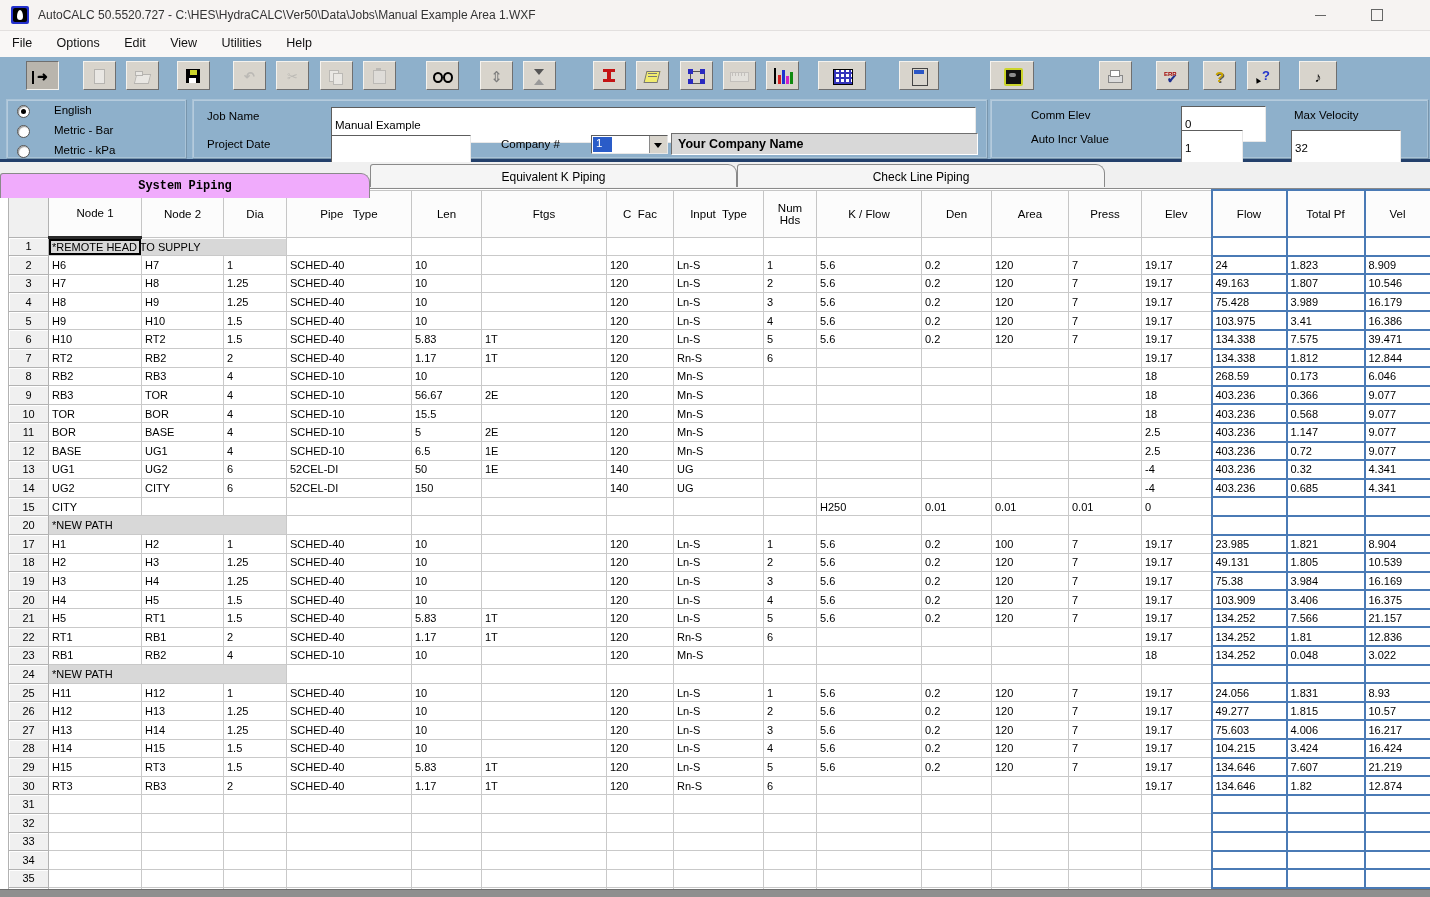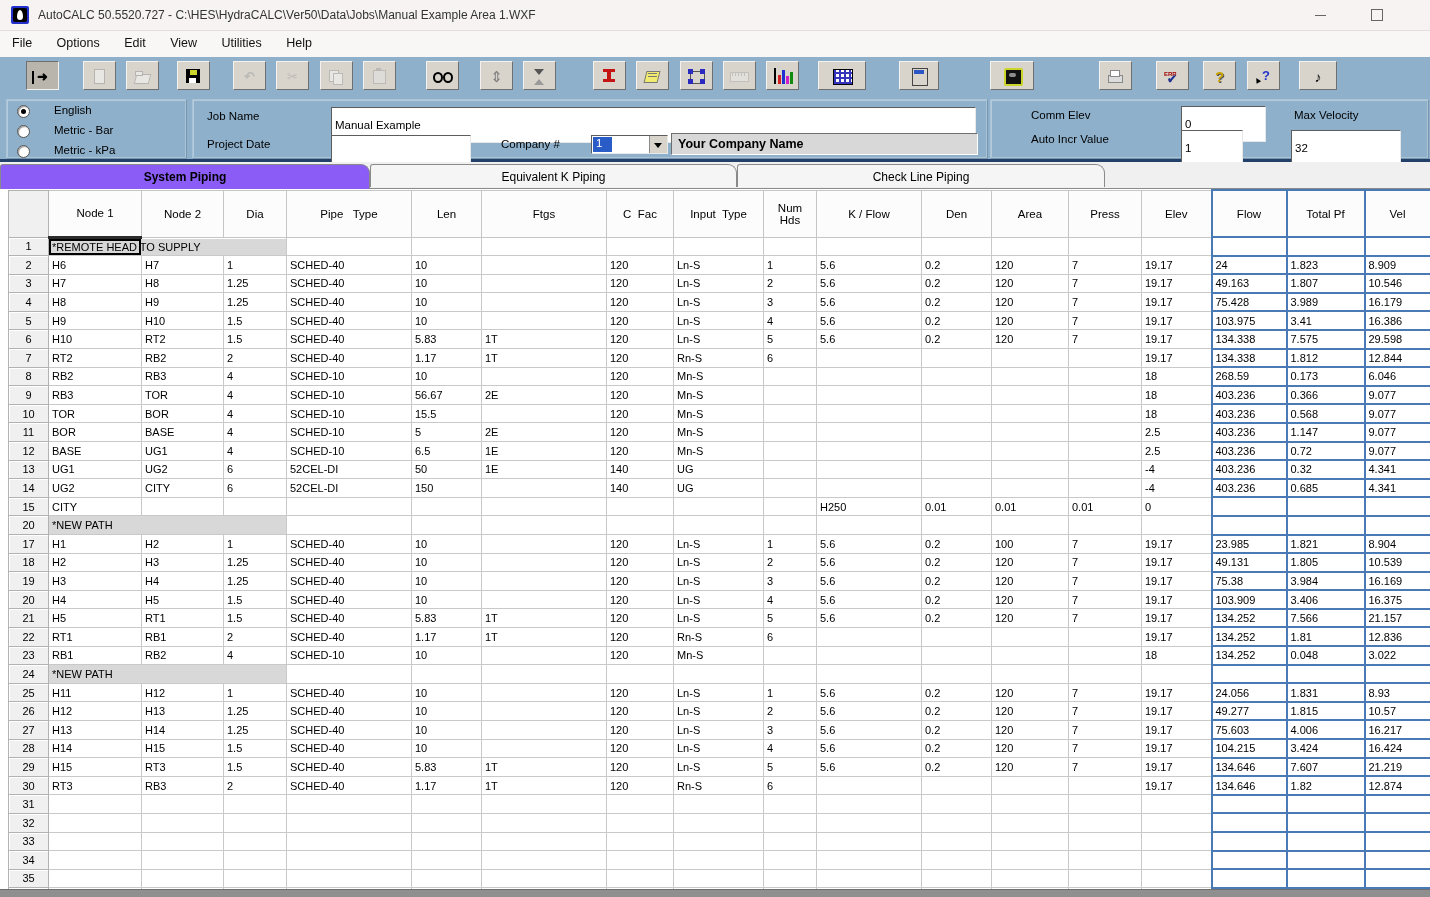--- a/index.html
+++ b/index.html
@@ -108,21 +108,21 @@
                border-left:1px solid #8a8a8a;}
   .combo .drop::after{content:"";position:absolute;left:4px;top:7px;border-left:4px solid transparent;
                border-right:4px solid transparent;border-top:5px solid #000;}
   .companybox{position:absolute;background:#d8d8d8;border:1px solid;border-color:#6f6f6f #fff #fff #6f6f6f;
               font-weight:bold;font-size:12.5px;padding:3px 0 0 6px;box-sizing:border-box;}
   
   .tabstrip{position:absolute;left:0;top:162px;width:1430px;height:26px;background:#f0f0f0;}
   .tab{position:absolute;top:2px;height:23px;background:#f5f5f5;border:1px solid #8a8a8a;
        border-bottom:none;border-radius:3px 9px 0 0;box-sizing:border-box;
        text-align:center;font-size:12px;padding-top:5px;color:#000;}
-  .tab.active{background:#8b5cf6;font-weight:bold;top:2px;height:25px;z-index:3;}
+  .tab.active{background:#f0abfc;font-weight:bold;top:11px;height:25px;z-index:3;font-family:Liberation Mono, monospace;}
   
   .gridwrap{position:absolute;left:0;top:188px;width:1430px;height:701px;background:#fff;
             border-top:1px solid #8a8a8a;overflow:hidden;}
   table.grid{border-collapse:collapse;table-layout:fixed;margin-left:8px;width:1422px;}
   .grid th,.grid td{box-sizing:border-box;overflow:hidden;}
   .grid thead th{height:47px;background:#fcfcfc;border:1px solid #c6c6c6;font-weight:normal;
                  font-size:11.5px;text-align:center;vertical-align:middle;white-space:pre-wrap;padding:0 4px;}
   .grid thead th.corner{background:#f0f0f0;border-color:#b2b2b2;}
   .grid thead th.curcol{border-bottom:3px solid #2b2b2b;}
   .grid tbody th.rn{background:#f0f0f0;border:1px solid #b2b2b2;font-weight:normal;font-size:11px;
@@ -365,21 +365,21 @@
           <td>120</td>
           <td>Ln-S</td>
           <td>5</td>
           <td>5.6</td>
           <td>0.2</td>
           <td>120</td>
           <td>7</td>
           <td>19.17</td>
           <td class="res">134.338</td>
           <td class="res">7.575</td>
-          <td class="res">29.598</td>
+          <td class="res">39.471</td>
         </tr>
         <tr>
           <th class="rn">7</th>
           <td>RT2</td>
           <td>RB2</td>
           <td>2</td>
           <td>SCHED-40</td>
           <td>1.17</td>
           <td>1T</td>
           <td>120</td>

